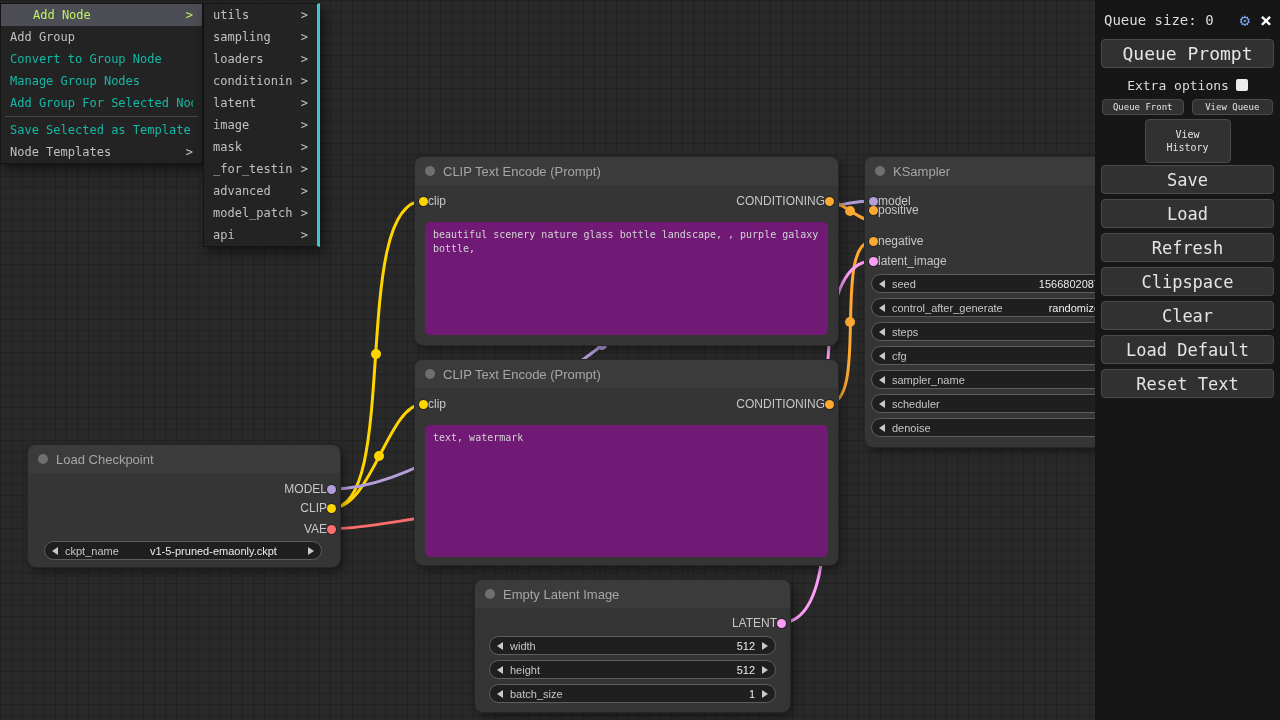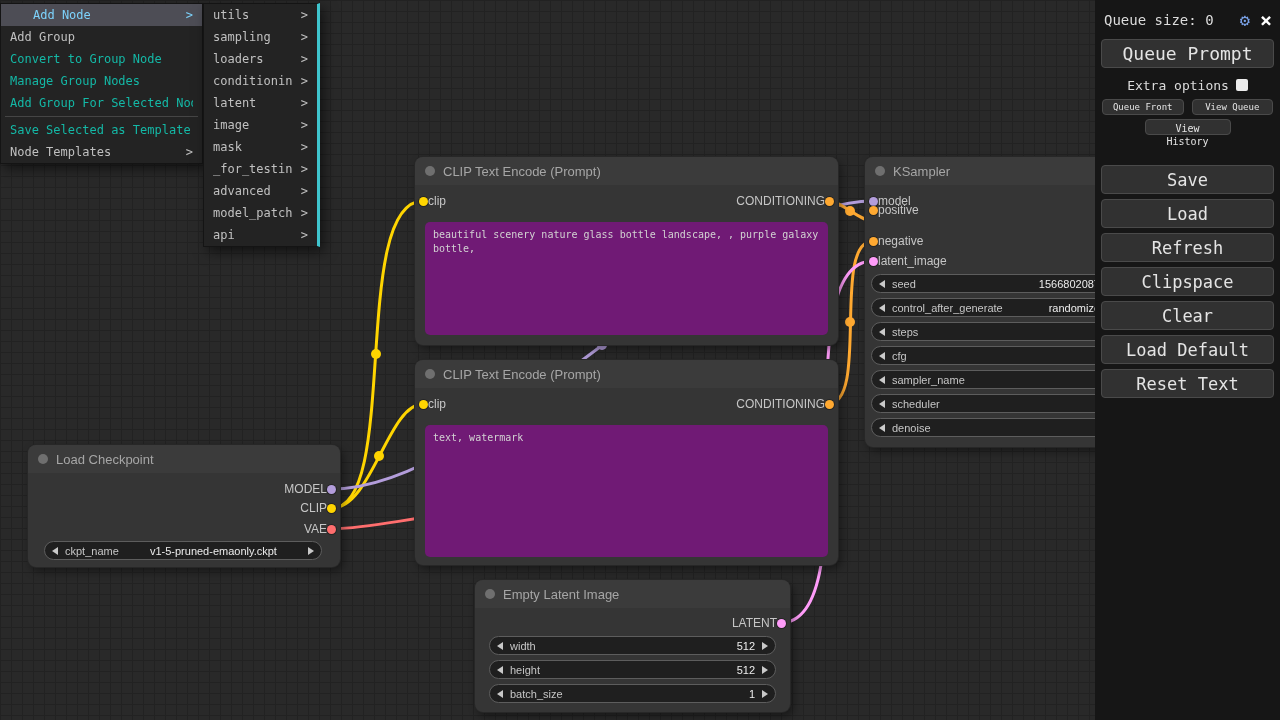--- a/index.html
+++ b/index.html
@@ -47,21 +47,21 @@
           border-right:6px solid #c9c9c9; flex:none; }
   .arrR { width:0; height:0; border-top:4px solid transparent; border-bottom:4px solid transparent;
           border-left:6px solid #c9c9c9; flex:none; }
 
   
   .menu { position:absolute; z-index:10; background:#232323; border:1px solid #141414;
           box-shadow:4px 5px 12px rgba(0,0,0,.55); font-family:"DejaVu Sans Mono", monospace;
           font-size:12px; color:#c0c0c0; padding:0; }
   .mi { height:22px; display:flex; align-items:center; padding:0 9px; gap:8px; }
   .mi .mlabel { flex:1; white-space:nowrap; overflow:hidden; }
-  .mi.hl { background:#4d4d55; color:#7dd3fc;padding-left:32px; }
+  .mi.hl { background:#4d4d55; color:#bef264;padding-left:32px; }
   .mi.dis { color:#14b8a6; }
   .msep { height:1px; background:#454545; margin:2px 4px; }
   #submenu { border-right:3px solid #3fc5ce; }
 
   
   #sidebar { position:absolute; top:0; right:0; width:185px; height:720px; z-index:5;
              background:#161616; font-family:"DejaVu Sans Mono", monospace; color:#dcdcdc; }
   #sidebar button { font-family:"DejaVu Sans Mono", monospace; background:#313131;
              border:1px solid #4a4a4a; color:#e4e4e4; border-radius:4px; cursor:pointer; }
   .sb-top { position:absolute; top:10px; left:9px; right:8px; height:20px;
@@ -69,21 +69,21 @@
   .sb-top .qlabel { flex:1; }
   .gear { color:#7aa2e8; font-size:17px; margin-right:10px; cursor:pointer; }
   .closex { color:#ffffff; font-size:20px; font-weight:bold; line-height:1; cursor:pointer; }
   .qp { position:absolute; top:39px; left:6px; right:6px; height:29px; font-size:18px; }
   .extra { position:absolute; top:77px; left:0; right:0; height:16px; display:flex;
            justify-content:center; align-items:center; gap:7px; font-size:13px; }
   .cb { width:12px; height:12px; background:#ececec; border-radius:2px; cursor:pointer; }
   .smallrow { position:absolute; top:99px; left:7px; right:7px; display:flex; gap:8px; }
   .sb-small { flex:1; height:16px; font-size:9px; border-radius:8px; padding:0; }
   .hist { position:absolute; top:119px; left:50%; transform:translateX(-50%); width:86px;
-          height:16px; font-size:10px; line-height:1.3; border-radius:7px; padding:2px 12px;
+          height:44px; font-size:10px; line-height:1.3; border-radius:7px; padding:2px 12px;
           white-space:normal; }
   .mainbtn { position:absolute; left:6px; right:6px; height:29px; font-size:17px; }
 </style>
 </head>
 <body>
 
 <div id="canvas"></div>
 
 <svg id="wires" width="1280" height="720">
   <path d="M332,508 C400,508 350,201 423,201" stroke="#FFD500" stroke-width="3" fill="none"></path>

